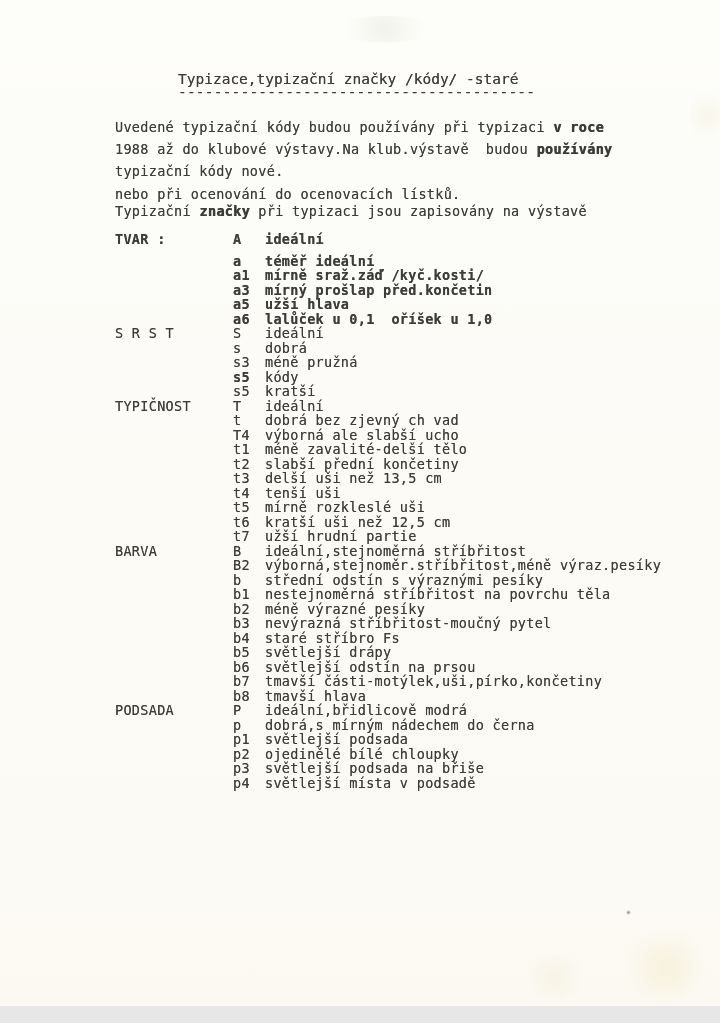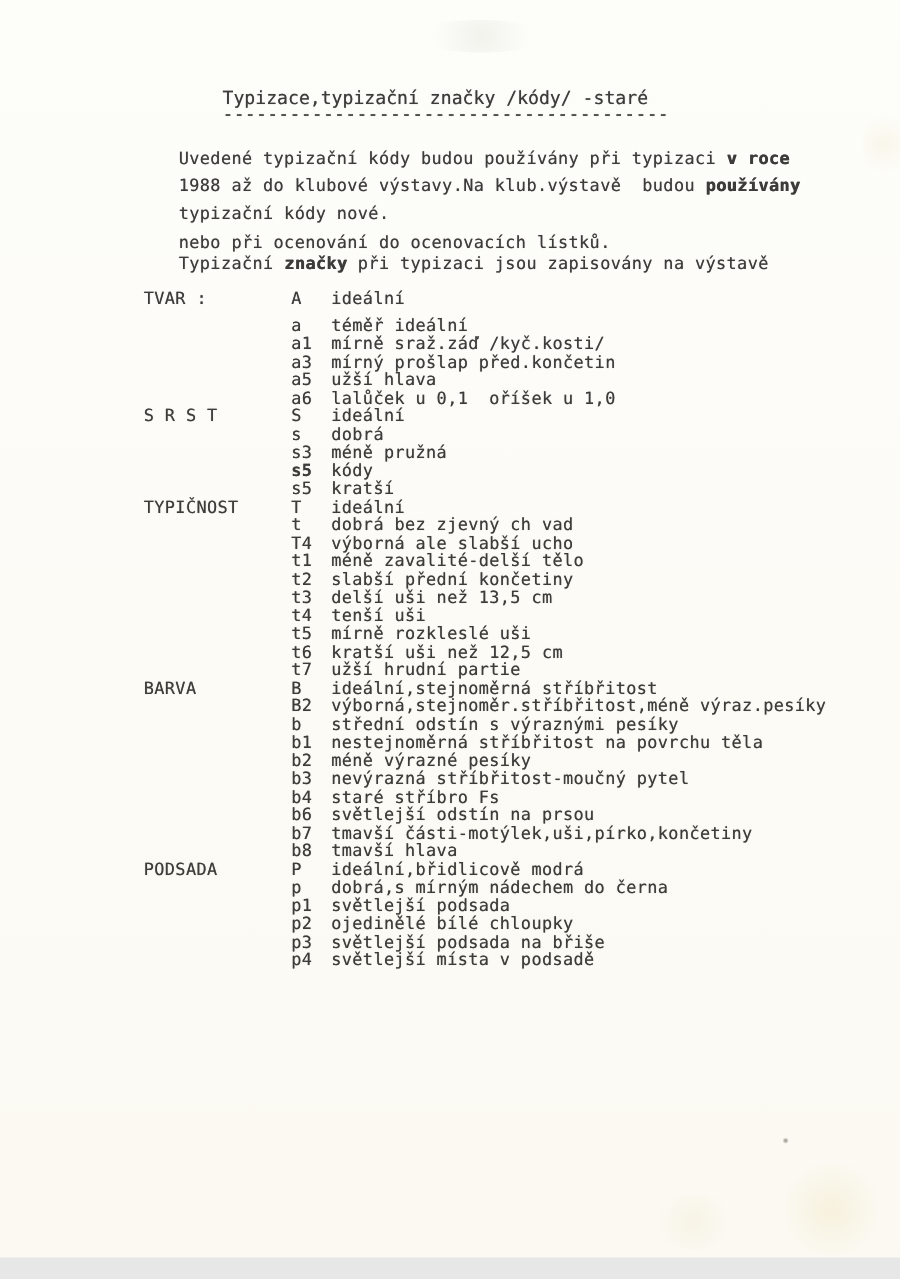--- a/index.html
+++ b/index.html
@@ -24,30 +24,30 @@
     text-shadow: 0 0 0.6px rgba(61,60,58,0.75);
   }
   .title-underline {
     margin-left: 63px;
     font-size: 14.5px; line-height: 9px;
     white-space: pre;
     letter-spacing: 0.2px;
     text-shadow: 0 0 0.6px rgba(61,60,58,0.75);
   }
 
-  .intro { margin-top: 19px; font-size: 13.5px; letter-spacing: 0.3px; margin-left: 28px; }
+  .intro { margin-top: 19px; font-size: 13.5px; letter-spacing: 0.3px; }
   .tline { white-space: pre; text-shadow: 0 0 0.55px rgba(61,60,58,0.7); }
   .para-wide .tline  { line-height: 22px; }
   .para-tight { margin-top: 4px; }
   .para-tight .tline { line-height: 17px; }
   .bold { font-weight: bold; text-shadow: 0.5px 0 0 currentColor; }
 
   .sections { margin-top: 12px; font-size: 13.5px; letter-spacing: 0.3px; }
   .section { display: flex; }
-  .section:first-child { margin-top: 0; }
+  .section:first-child { margin-top: 0; font-weight: bold; }
   .sec-label {
     flex: 0 0 118px; width: 118px;
     line-height: 15px; white-space: pre;
     text-shadow: 0 0 0.55px rgba(61,60,58,0.7);
   }
   .entries { flex: 1; }
   .entry { display: flex; line-height: 14.5px; }
   .entry.gap { margin-top: 7px; }
   .code {
     flex: 0 0 32px; white-space: pre;
@@ -236,20 +236,24 @@
             </div>
             <div class="entry">
               <span class="code">b3</span>
               <span class="desc">nevýrazná stříbřitost-moučný pytel</span>
             </div>
             <div class="entry">
               <span class="code">b4</span>
               <span class="desc">staré stříbro Fs</span>
             </div>
             <div class="entry">
+              <span class="code">b5</span>
+              <span class="desc">světlejší drápy</span>
+            </div>
+            <div class="entry">
               <span class="code">b6</span>
               <span class="desc">světlejší odstín na prsou</span>
             </div>
             <div class="entry">
               <span class="code">b7</span>
               <span class="desc">tmavší části-motýlek,uši,pírko,končetiny</span>
             </div>
             <div class="entry">
               <span class="code">b8</span>
               <span class="desc">tmavší hlava</span>

